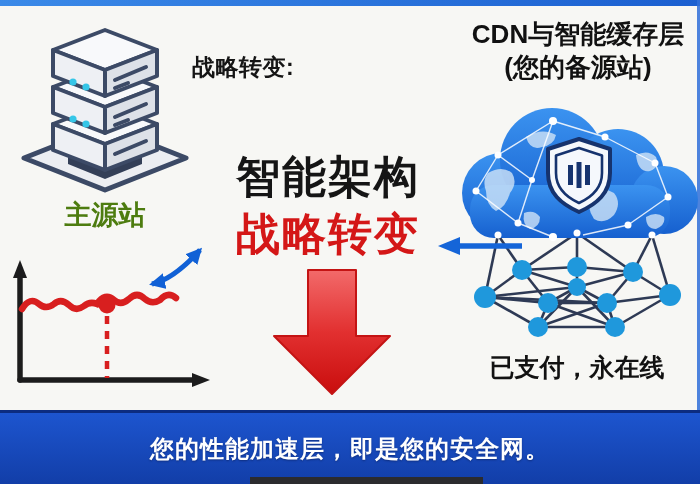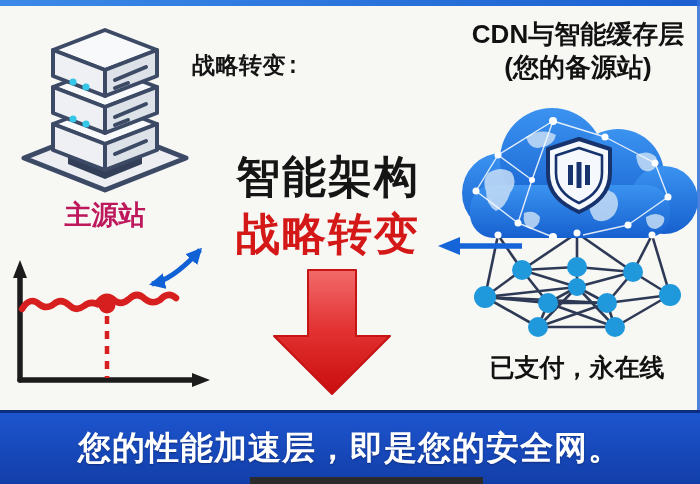--- a/index.html
+++ b/index.html
@@ -8,37 +8,37 @@
     background:#f7f7f4;
     font-family:"Liberation Sans","DejaVu Sans",sans-serif;
   }
   .abs{position:absolute;}
   
   #top-strip{left:0;top:0;width:700px;height:6px;
     background:linear-gradient(90deg,#3b8ae8,#1b5fd0);}
   #right-strip{right:0;top:0;width:3px;height:484px;background:#2f6fd8;opacity:.85;}
   
   .strategy{left:192px;top:50px;width:260px;color:#151515;
-    font-size:23px;font-weight:700;line-height:35px;letter-spacing:.5px;font-family:Liberation Mono, monospace;}
+    font-size:23px;font-weight:700;line-height:35px;letter-spacing:.5px;}
   .origin-label{left:25px;top:197px;width:160px;text-align:center;
-    font-size:27px;font-weight:800;color:#be185d;}
+    font-size:27px;font-weight:800;color:#4d7c0f;}
   .cdn-title{left:448px;top:18px;width:260px;text-align:center;color:#111;
     font-size:26px;font-weight:700;line-height:33px;}
   .mode-traditional{left:236px;top:148px;width:200px;font-size:44px;font-weight:900;
     color:#151515;letter-spacing:2px;}
   .mode-intelligent{left:236px;top:205px;width:200px;font-size:44px;font-weight:900;
     color:#d41717;letter-spacing:2px;}
   .paid-caption{left:452px;top:351px;width:250px;text-align:center;
     font-size:25px;font-weight:700;color:#121212;}
   
   #banner{left:0;top:410px;width:700px;height:74px;
     background:linear-gradient(180deg,#1d55cf,#123ea8);
     border-top:3px solid #0c2c80;box-sizing:border-box;
     display:flex;align-items:center;justify-content:center;}
-  #banner span{color:#fff;font-size:33px;font-weight:800;letter-spacing:1px;
+  #banner span{color:#fff;font-size:24px;font-weight:800;letter-spacing:1px;
     text-shadow:0 1px 2px rgba(0,0,30,.35);text-align:right;}
   #bottom-dark-bar{left:250px;top:477px;width:233px;height:7px;background:#2b2b2e;}
   svg{display:block;}
 </style>
 </head>
 <body>
 
 <div id="canvas">
 
   <div class="abs" id="top-strip"></div>

